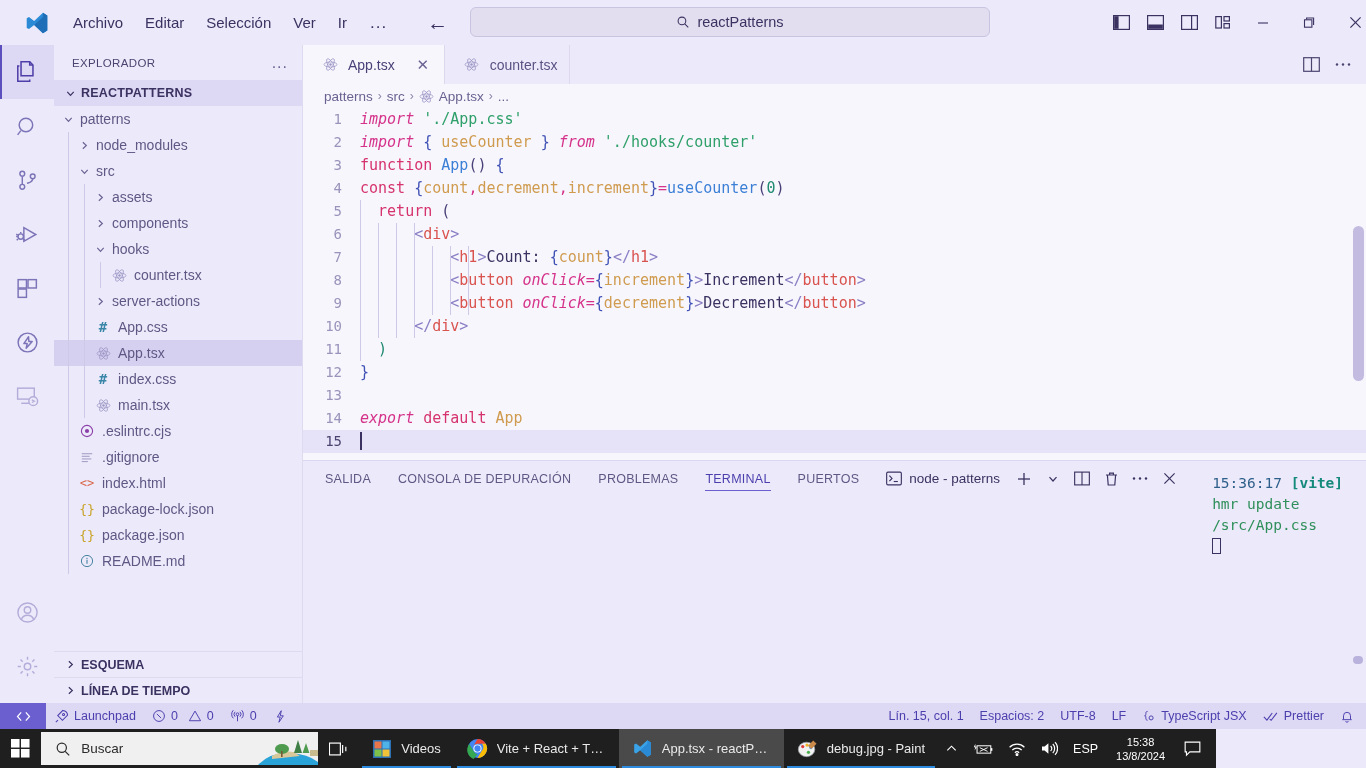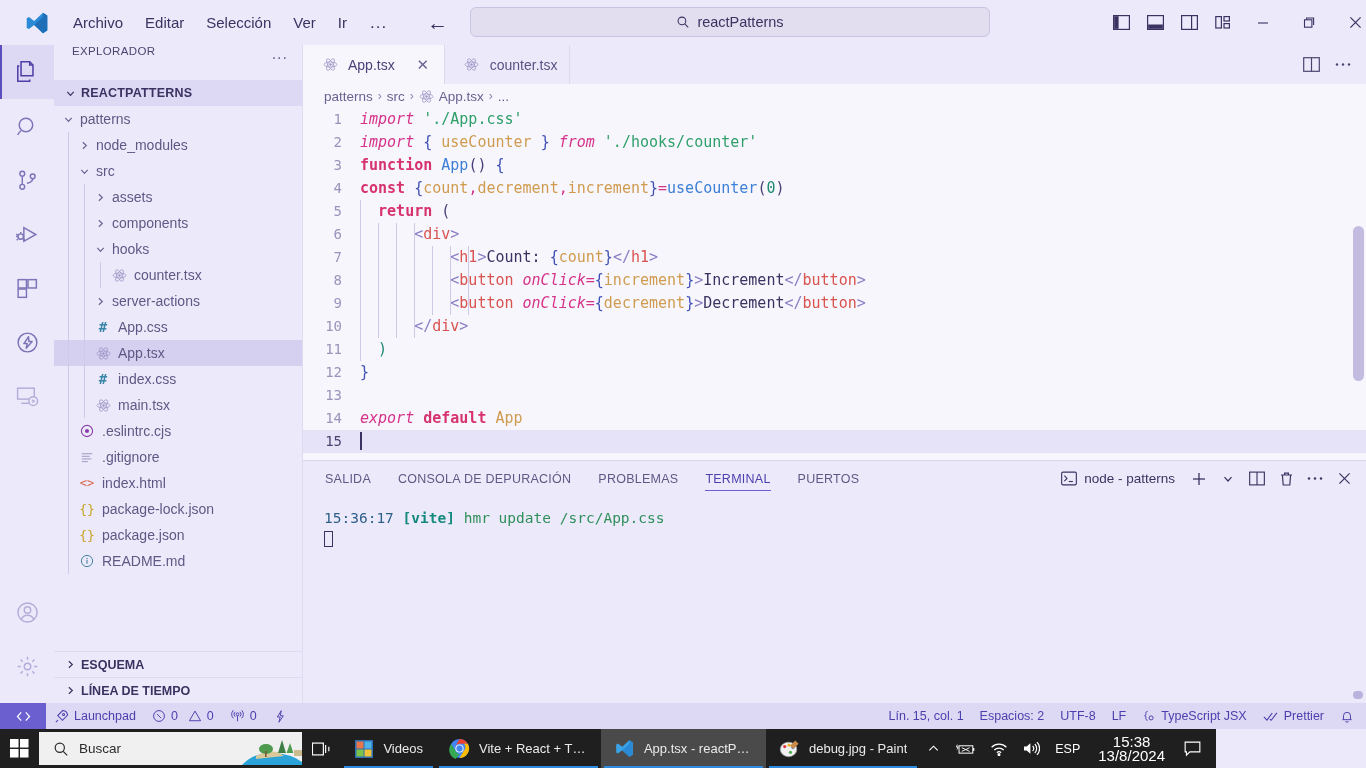--- a/index.html
+++ b/index.html
@@ -55,21 +55,21 @@
   .act-icon.active { background: #ddd8f4; }
   .act-spacer { flex: 1; }
 
   
   .sidebar {
     position: absolute; left: 54px; top: 45px; width: 249px; height: 658px;
     background: #eceafa; border-right: 1px solid #dedaf0;
     display: flex; flex-direction: column;
   }
   .sidebar-header {
-    height: 35px; display: flex; align-items: flex-start; justify-content: space-between;
+    height: 35px; display: flex; align-items: center; justify-content: space-between;
     padding: 0 14px 0 18px; font-size: 11.5px; letter-spacing: .35px; color: #4b4470;
   }
   .sb-dots { font-size: 16px; color: #6b6393; letter-spacing:1px; cursor: pointer; }
   .tree-root {
     height: 26px; display: flex; align-items: center; gap: 3px;
     padding-left: 8px; background: #ddd8f4; font-size: 12.5px; font-weight: bold;
     color: #3b3261; letter-spacing: .2px; cursor: pointer;
   }
   .tree { flex: 1; overflow: hidden; position: relative; }
   .row {
@@ -114,21 +114,21 @@
   }
   .cline { height: 23px; display: flex; align-items: center; position: relative; }
   .cline.active { background: #e6e2f8; }
   .lnum {
     width: 57px; text-align: right; padding-right: 18px; color: #9a93bb; font-size: 14px; flex: none;
   }
   .cline.active .lnum { color: #4b4470; }
   .ctext { position: relative; }
   
   .kw   { color: #d5338a; font-style: italic; }
-  .kwb  { color: #d6336c; font-weight: bold; }
+  .kwb  { color: #d6336c; font-weight: normal; }
   .str  { color: #2fa06a; }
   .fn   { color: #3c7fd6; }
   .var  { color: #cf9b4e; }
   .plain{ color: #41408a; }
   .punc { color: #4a4178; }
   .brc  { color: #3f51b5; }
   .tag  { color: #d9534f; }
   .tagb { color: #8a7fc4; }
   .op   { color: #d5338a; }
   .num  { color: #1f8a70; }
@@ -140,21 +140,21 @@
   }
   .scroll-v {
     position:absolute; right:2px; top:118px; width:11px; height:155px;
     background:#c3bce0; border-radius:6px;
   }
 
   
   .panel {
     position: absolute; left: 303px; top: 460px; width: 1063px; height: 243px;
     background: #eceafa; border-top: 1px solid #dcd7f0;
-    display: flex; flex-direction: column;
+    display: flex; 
   }
   .panel-tabs { height: 35px; display: flex; align-items: center; padding-left: 22px; }
   .ptab {
     font-size: 12.5px; color: #5f5885; margin-right: 27px; letter-spacing:.25px;
     height: 35px; display: flex; align-items: center; cursor: pointer; position: relative;
   }
   .ptab.active { color: #4b3fae; }
   .ptab.active::after { content:""; position:absolute; left:0; right:0; bottom:5px; height:1px; background:#6b5fd0; }
   .panel-right { margin-left: auto; display: flex; align-items: center; padding-right: 9px; gap: 3px; }
   .pterm-label { display:flex; align-items:center; gap:7px; font-size:13.5px; color:#3b3261; margin-right:8px; cursor:pointer; }
@@ -203,21 +203,21 @@
   }
   .tb-app.active { background: #4a4a4a; }
   .tb-app::after {
     content:""; position:absolute; left:3px; right:3px; bottom:0; height:2.5px; background:#2d8ce0;
   }
   .tb-label { overflow: hidden; text-overflow: ellipsis; white-space: nowrap; }
   .tray { margin-left: auto; display: flex; align-items: center; height: 39px; padding-right: 4px; }
   .tray-icon { padding: 0 7px; color: #fff; display: flex; align-items: center; cursor: pointer; height:39px; }
   .tray-text { padding: 0 8px; font-size: 12.5px; color: #fff; cursor: pointer; }
   .tray-clock {
-    padding: 0 10px; font-size: 15px; color: #fff; line-height: 14px; text-align: center; cursor: pointer;
+    padding: 0 10px; font-size: 11px; color: #fff; line-height: 14px; text-align: center; cursor: pointer;
   }
   .tray-notif { padding: 0 11px 0 9px; color:#fff; cursor:pointer; }
   svg { display: block; }
 </style>
 </head>
 <body>
 
 <div class="app">
 
   <div class="titlebar">

